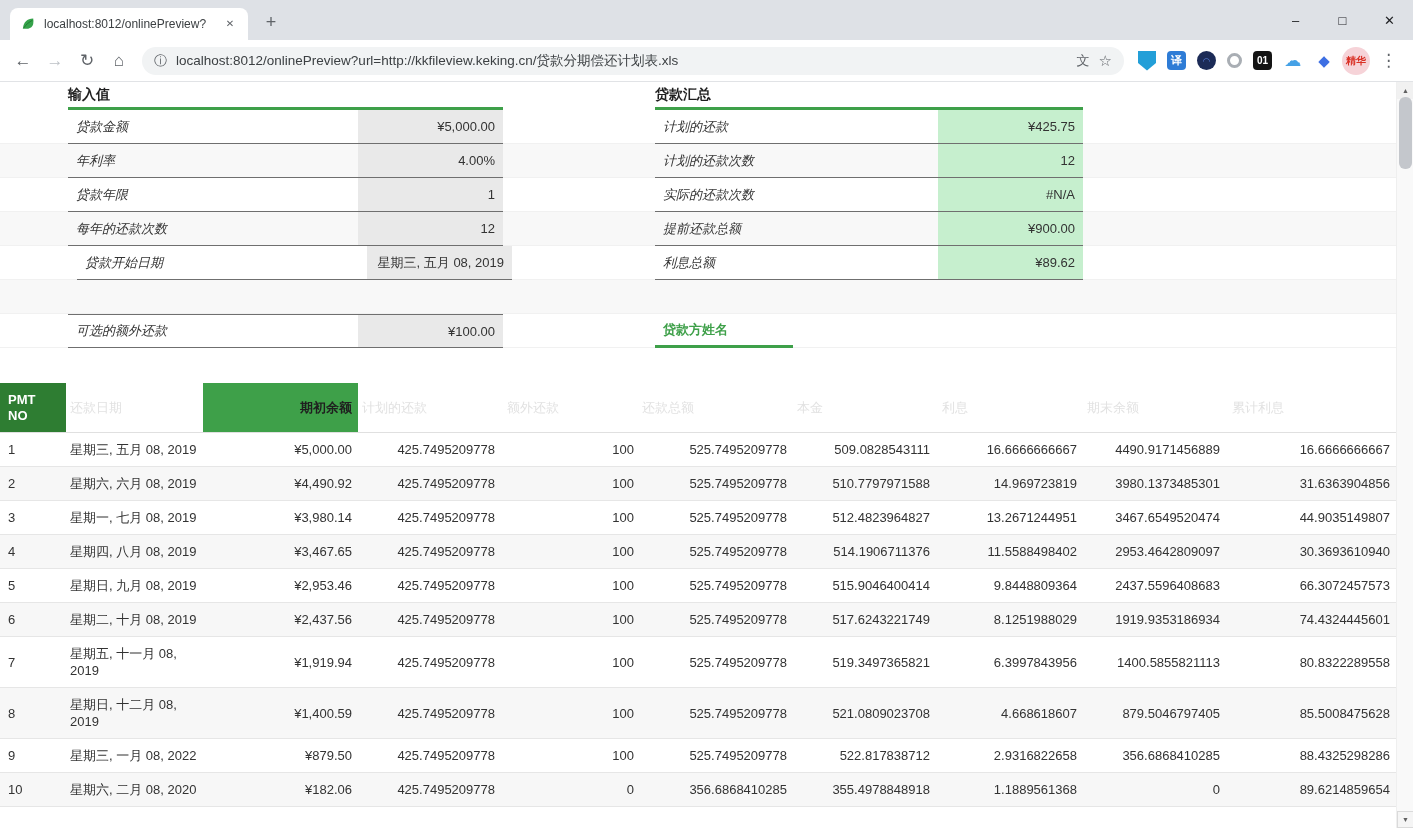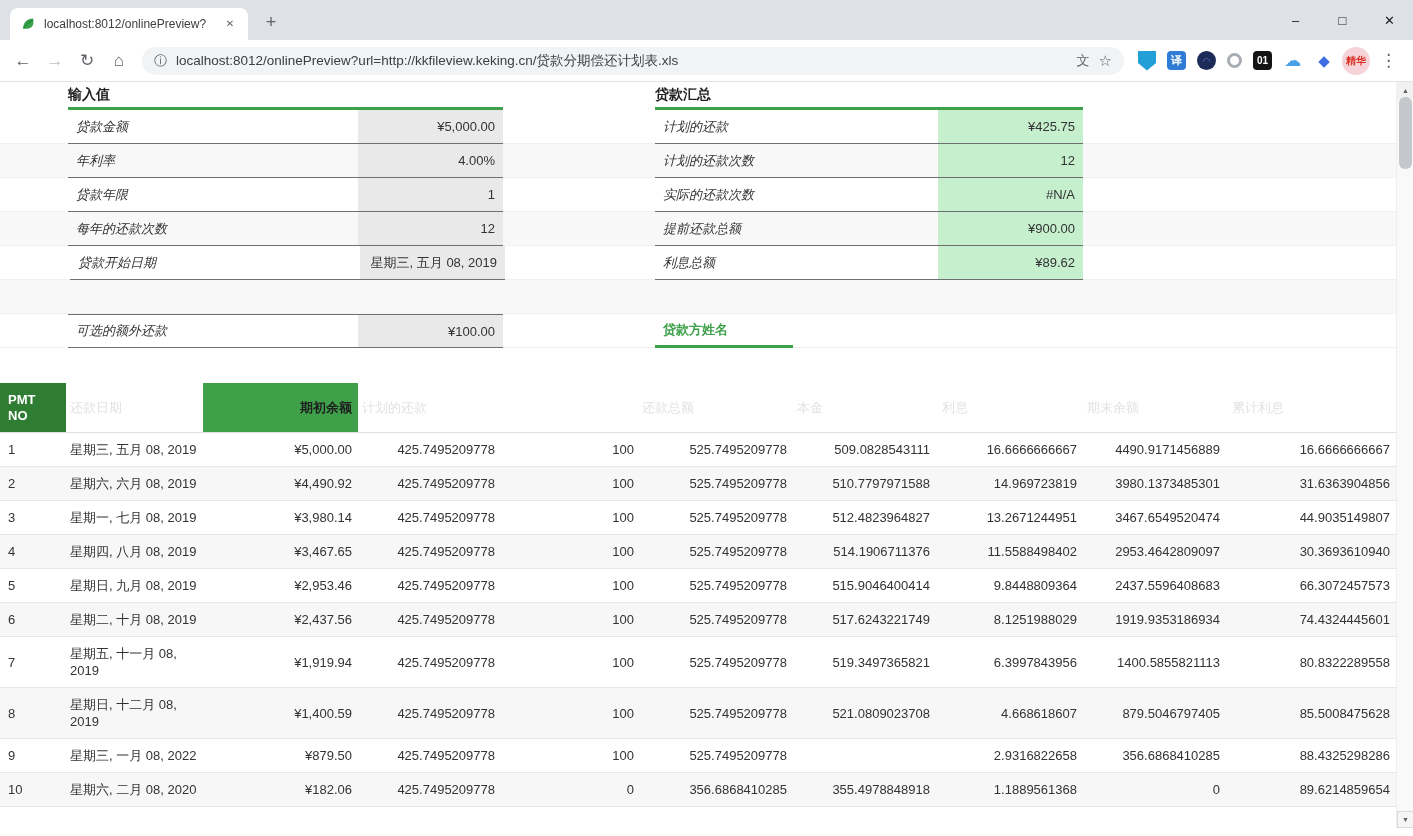--- a/index.html
+++ b/index.html
@@ -151,21 +151,21 @@
       <div class="val gray" style="left: 290px; width: 145px;">4.00%</div>
     </div>
     <div class="inrow" style="left: 68px; top: 96px; width: 435px;">
       <div class="lab" style="width: 290px;">贷款年限</div>
       <div class="val gray" style="left: 290px; width: 145px;">1</div>
     </div>
     <div class="inrow" style="left: 68px; top: 130px; width: 435px;">
       <div class="lab" style="width: 290px;">每年的还款次数</div>
       <div class="val gray" style="left: 290px; width: 145px;">12</div>
     </div>
-    <div class="inrow" style="left: 70px; top: 164px; width: 435px;">
+    <div class="inrow" style="left: 77px; top: 164px; width: 435px;">
       <div class="lab" style="width: 290px;">贷款开始日期</div>
       <div class="val gray" style="left: 290px; width: 145px;">星期三, 五月 08, 2019</div>
     </div>
     <div class="inrow" style="left: 655px; top: 28px; width: 428px;">
       <div class="lab" style="width: 283px;">计划的还款</div>
       <div class="val green" style="left: 283px; width: 145px;">¥425.75</div>
     </div>
     <div class="inrow" style="left: 655px; top: 62px; width: 428px;">
       <div class="lab" style="width: 283px;">计划的还款次数</div>
       <div class="val green" style="left: 283px; width: 145px;">12</div>
@@ -180,20 +180,21 @@
     </div>
     <div class="inrow" style="left: 655px; top: 164px; width: 428px;">
       <div class="lab" style="width: 283px;">利息总额</div>
       <div class="val green" style="left: 283px; width: 145px;">¥89.62</div>
     </div>
     <div class="trow" style="top: 301px; height: 50px; border-bottom: 1px solid rgb(224, 224, 224);">
       <div class="cell hdark wrap" style="left: 0px; width: 66px; padding-left: 8px; padding-right: 24px;">PMT NO</div>
       <div class="cell hfaint" style="left: 66px; width: 137px; padding-left: 4px;">还款日期</div>
       <div class="cell hgreen r" style="left: 203px; width: 155px; padding-right: 6px;">期初余额</div>
       <div class="cell hfaint" style="left: 358px; width: 145px; padding-left: 4px;">计划的还款</div>
+      <div class="cell hfaint" style="left: 503px; width: 135px; padding-left: 4px;">额外还款</div>
       <div class="cell hfaint" style="left: 638px; width: 155px; padding-left: 4px;">还款总额</div>
       <div class="cell hfaint" style="left: 793px; width: 145px; padding-left: 4px;">本金</div>
       <div class="cell hfaint" style="left: 938px; width: 145px; padding-left: 4px;">利息</div>
       <div class="cell hfaint" style="left: 1228px; width: 168px; padding-left: 4px;">累计利息</div>
       <div class="cell hfaint" style="left: 1083px; width: 145px; padding-left: 4px;">期末余额</div>
     </div>
     <div class="trow" style="top: 351px; height: 34px;">
       <div class="cell" style="left: 0px; width: 66px; padding-left: 8px;">1</div>
       <div class="cell wrap" style="left: 66px; width: 137px; padding-left: 4px;">星期三, 五月 08, 2019</div>
       <div class="cell r" style="left: 203px; width: 155px; padding-right: 6px;">¥5,000.00</div>
@@ -289,20 +290,21 @@
       <div class="cell r" style="left: 1083px; width: 145px; padding-right: 8px;">879.5046797405</div>
       <div class="cell r" style="left: 1228px; width: 168px; padding-right: 6px;">85.5008475628</div>
     </div>
     <div class="trow" style="top: 657px; height: 34px;">
       <div class="cell" style="left: 0px; width: 66px; padding-left: 8px;">9</div>
       <div class="cell wrap" style="left: 66px; width: 137px; padding-left: 4px;">星期三, 一月 08, 2022</div>
       <div class="cell r" style="left: 203px; width: 155px; padding-right: 6px;">¥879.50</div>
       <div class="cell r" style="left: 358px; width: 145px; padding-right: 8px;">425.7495209778</div>
       <div class="cell r" style="left: 503px; width: 135px; padding-right: 4px;">100</div>
       <div class="cell r" style="left: 638px; width: 155px; padding-right: 6px;">525.7495209778</div>
+      <div class="cell r" style="left: 793px; width: 145px; padding-right: 8px;">522.817838712</div>
       <div class="cell r" style="left: 938px; width: 145px; padding-right: 6px;">2.9316822658</div>
       <div class="cell r" style="left: 1083px; width: 145px; padding-right: 8px;">356.6868410285</div>
       <div class="cell r" style="left: 1228px; width: 168px; padding-right: 6px;">88.4325298286</div>
     </div>
     <div class="trow stripe" style="top: 691px; height: 34px;">
       <div class="cell" style="left: 0px; width: 66px; padding-left: 8px;">10</div>
       <div class="cell wrap" style="left: 66px; width: 137px; padding-left: 4px;">星期六, 二月 08, 2020</div>
       <div class="cell r" style="left: 203px; width: 155px; padding-right: 6px;">¥182.06</div>
       <div class="cell r" style="left: 358px; width: 145px; padding-right: 8px;">425.7495209778</div>
       <div class="cell r" style="left: 503px; width: 135px; padding-right: 4px;">0</div>

